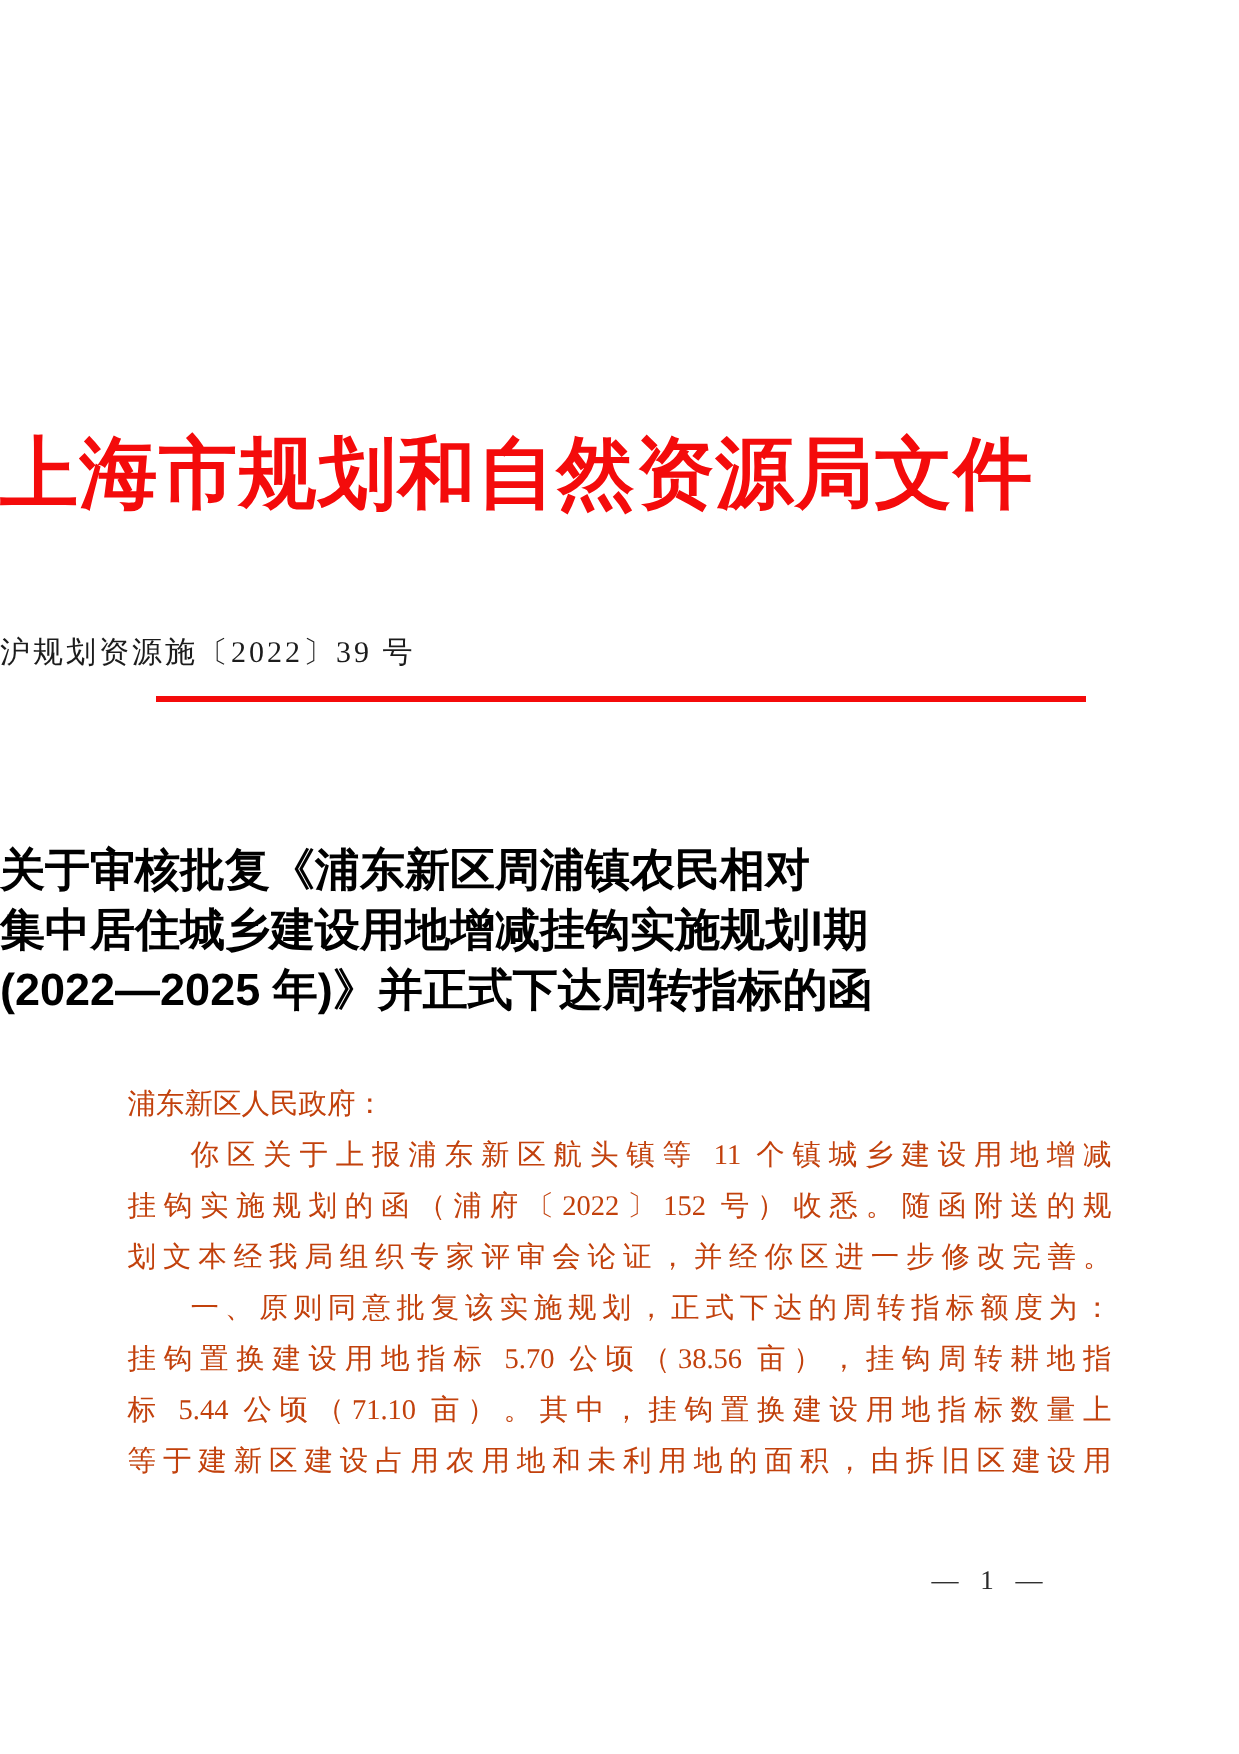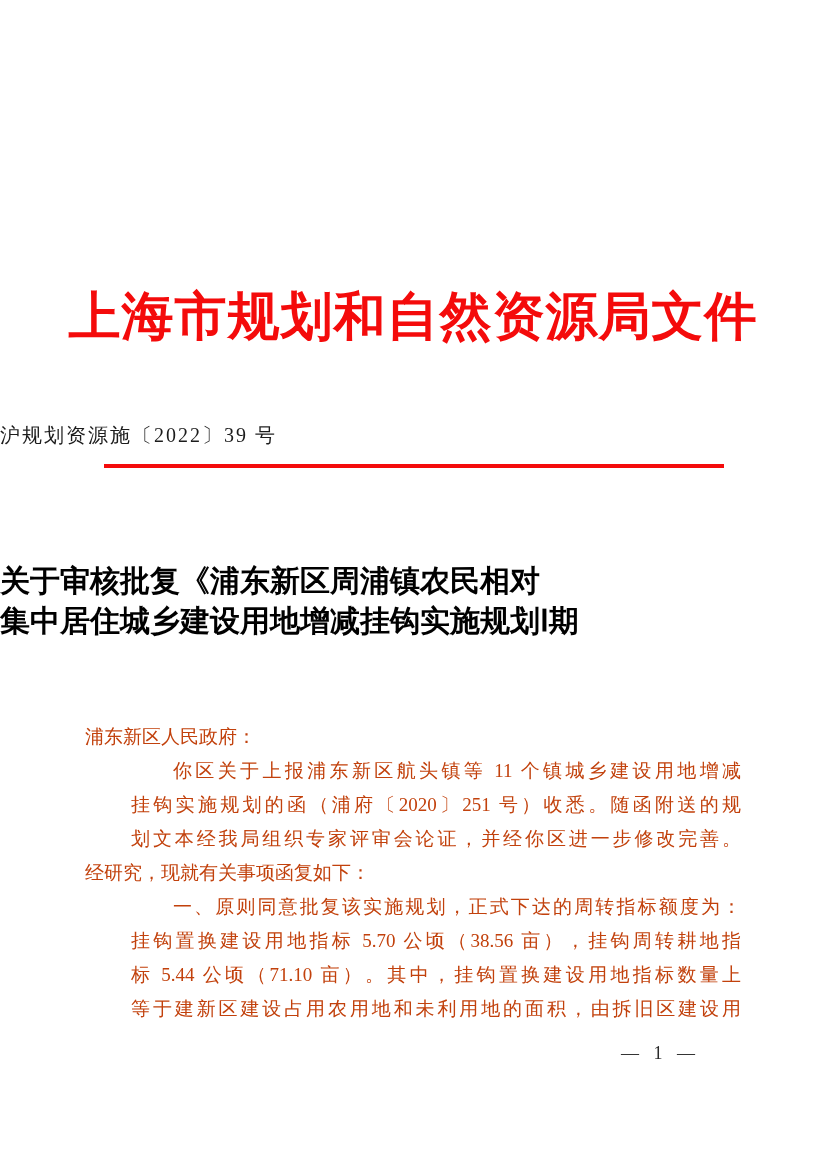--- a/index.html
+++ b/index.html
@@ -10,21 +10,20 @@
     overflow: hidden;
   }
   .page {
     position: relative;
     width: 826px; height: 1169px;
     background: #ffffff;
   }
   .masthead {
     position: absolute;
     top: 284px; left: 0; width: 100%;
-    text-align: center;
     font-family: "Liberation Sans", sans-serif;
     font-weight: bold;
     font-size: 52px;
     line-height: 64px;
     letter-spacing: 1px;
     color: var(--accent-red, #f40b0b);
     white-space: nowrap;
   }
   .doc-number {
     position: absolute;
@@ -62,21 +61,20 @@
     line-height: 34px;
     color: #c2410c;
   }
   .doc-body .line {
     height: 34px;
     text-align: left;
   }
   .doc-body .line.fill {
     text-align: justify;
     text-align-last: justify;
-    margin-left: 46px;
   }
   .doc-body .line.indent {
     text-indent: 42px;
   }
   .page-number {
     position: absolute;
     top: 1042px; left: 0; width: 100%;
     padding-right: 126px;
     text-align: right;
     font-family: "Liberation Serif", serif;
@@ -94,28 +92,28 @@
 
   <div class="masthead">上海市规划和自然资源局文件</div>
 
   <div class="doc-number">沪规划资源施〔2022〕39 号</div>
 
   <div class="red-rule"></div>
 
   <div class="doc-title">
     <div class="title-line">关于审核批复《浦东新区周浦镇农民相对</div>
     <div class="title-line">集中居住城乡建设用地增减挂钩实施规划Ⅰ期</div>
+    <div class="title-line">(2022—2025 年)》并正式下达周转指标的函</div>
   </div>
 
   <div class="doc-body">
     <div class="line">浦东新区人民政府：</div>
     <div class="line indent fill">你区关于上报浦东新区航头镇等 11 个镇城乡建设用地增减</div>
-    <div class="line fill">挂钩实施规划的函（浦府〔2020〕251 号）收悉。随函附送的规</div>
+    <div class="line fill">挂钩实施规划的函（浦府〔2022〕152 号）收悉。随函附送的规</div>
     <div class="line fill">划文本经我局组织专家评审会论证，并经你区进一步修改完善。</div>
-    <div class="line">经研究，现就有关事项函复如下：</div>
     <div class="line indent fill">一、原则同意批复该实施规划，正式下达的周转指标额度为：</div>
     <div class="line fill">挂钩置换建设用地指标 5.70 公顷（38.56 亩），挂钩周转耕地指</div>
     <div class="line fill">标 5.44 公顷（71.10 亩）。其中，挂钩置换建设用地指标数量上</div>
     <div class="line fill">等于建新区建设占用农用地和未利用地的面积，由拆旧区建设用</div>
   </div>
 
   <div class="page-number">— 1 —</div>
 
 </div>
 

